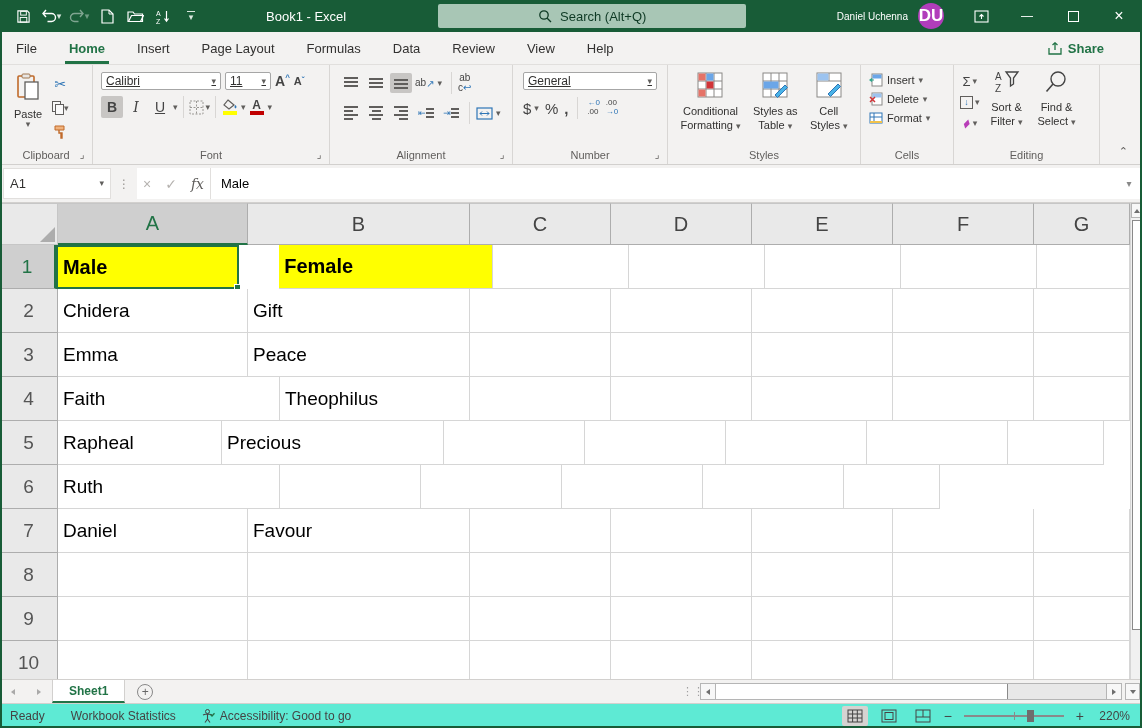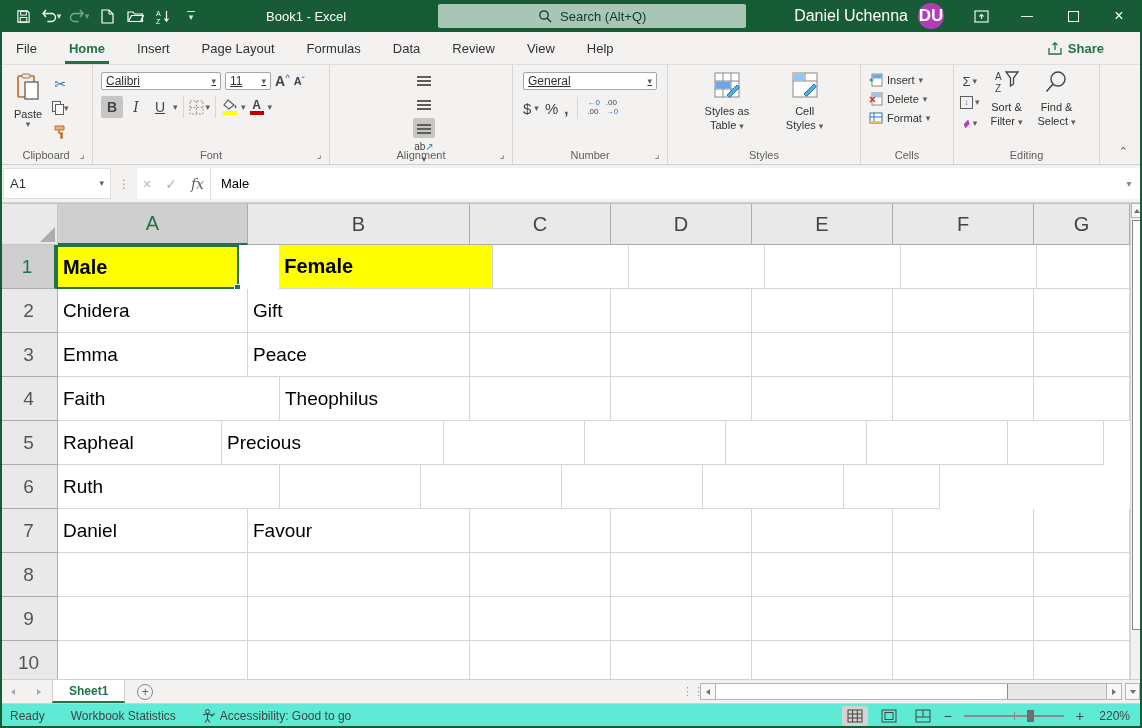--- a/index.html
+++ b/index.html
@@ -17,21 +17,21 @@
   .qat { display:flex; align-items:center; gap:2px; padding-left:10px; }
   .qbtn { height:26px; min-width:26px; display:flex; align-items:center; justify-content:center; color:#fff; }
   .qbtn svg { display:block; }
   .qbtn.dim { opacity:.45; }
   .chev { font-size:9px; color:#d9e8df; line-height:1; }
   .qat-custom { display:flex; flex-direction:column; align-items:center; }
   .qat-custom .bar { width:8px; height:1px; background:#d9e8df; margin-bottom:1px; }
   .title-text { flex:0 0 auto; margin-left:62px; font-size:13px; color:#fff; white-space:nowrap; }
   .searchbox { margin-left:92px; width:308px; height:24px; background:#a8c6b5; border-radius:2px; display:flex; align-items:center; justify-content:center; gap:8px; color:#0e3a24; font-size:13px; }
   .tb-right { margin-left:auto; display:flex; align-items:center; height:100%; }
-  .user-name { font-size:16px; margin-right:10px;text-align:right; }
+  .user-name { font-size:10px; margin-right:10px;text-align:right; }
   .avatar { width:26px; height:26px; border-radius:50%; background:#b13dbb; color:#fff; font-size:17px; font-weight:bold; display:flex; align-items:center; justify-content:center; margin-right:14px; }
   .winbtn { width:46px; height:32px; display:flex; align-items:center; justify-content:center; color:#fff; }
   .winbtn .maxbox { width:11px; height:11px; border:1px solid #fff; }
   .winbtn.close { font-size:16px; }
 
   
   .menubar { height:33px; background:#f3f2f1; display:flex; align-items:stretch; border-bottom:1px solid #e1dfdd; position:relative; }
   .mtab { padding:0 16px; display:flex; align-items:center; font-size:13px; color:#323130; position:relative; }
   .mtab.active { color:#217346; font-weight:bold; }
   .mtab.active::after { content:""; position:absolute; left:12px; right:12px; bottom:0; height:3px; background:#217346; }
@@ -65,21 +65,21 @@
   .fsz { display:inline-flex; align-items:flex-start; font-size:14px; font-weight:bold; color:#444; }
   .fsz sup { font-size:8px; color:#2e75b6; }
   .bbtn { width:22px; height:22px; font-size:14px; }
   .ubar { text-decoration:underline; }
   .colorbtn { display:flex; flex-direction:column; align-items:center; width:18px; }
   .colorbtn .bar { width:14px; height:4px; margin-top:1px; }
   .vsep-sm { width:1px; height:22px; background:#d8d6d4; margin:0 3px; }
 
   
   .g-align { width:183px; }
-  .arow { display:flex; gap:3px; padding:2px 4px 0 10px; align-items:center;flex-direction:column; }
+  .arow { display:flex; gap:3px; padding:2px 4px 0 10px; align-items:center; }
   .lines { display:inline-block; width:14px; }
   .lines i { display:block; height:2px; background:#605e5c; margin:2px 0; }
   .lines.l-left i:nth-child(2), .lines.l-left i:nth-child(4) { width:9px; }
   .lines.l-ctr i:nth-child(2), .lines.l-ctr i:nth-child(4) { width:9px; margin-left:2.5px; }
   .lines.l-right i:nth-child(2), .lines.l-right i:nth-child(4) { width:9px; margin-left:5px; }
   .abtn { width:22px; height:20px; }
   .tinytxt { font-size:10px; color:#444; line-height:1; }
 
   
   .g-num { width:155px; }
@@ -463,20 +463,34 @@
     <span class="dlg"></span>
   </div>
 
   <div class="rgroup g-styles">
     <div class="body">
       <span class="bigbtn">
         <span class="ic">
           <svg width="26" height="26" viewBox="0 0 26 26">
               <rect x="1" y="1" width="24" height="24" fill="#fff" stroke="#8a8886"></rect>
               <path d="M9 1 v24 M17 1 v24 M1 9 h24 M1 17 h24" stroke="#8a8886"></path>
+              <rect x="1.5" y="1.5" width="7" height="7" fill="#e57368"></rect>
+              <rect x="9.5" y="9.5" width="7" height="7" fill="#d13438"></rect>
+              <rect x="9.5" y="1.5" width="7" height="7" fill="#6ba6e8"></rect>
+              <rect x="1.5" y="17.5" width="7" height="7" fill="#e57368"></rect>
+            </svg>
+        </span>
+        <span>Conditional</span>
+        <span><span>Formatting</span> <span class="chev" style="color:#605e5c">▾</span></span>
+      </span>
+      <span class="bigbtn">
+        <span class="ic">
+          <svg width="26" height="26" viewBox="0 0 26 26">
+              <rect x="1" y="1" width="24" height="24" fill="#fff" stroke="#8a8886"></rect>
+              <path d="M9 1 v24 M17 1 v24 M1 9 h24 M1 17 h24" stroke="#8a8886"></path>
               <rect x="1.5" y="9.5" width="15" height="7" fill="#6ba6e8"></rect>
               <path d="M13 23 L23 13 l2.5 2.5 L15.5 25.5 z" fill="#49b3e8" stroke="#2e75b6"></path>
             </svg>
         </span>
         <span>Styles as</span>
         <span><span>Table</span> <span class="chev" style="color:#605e5c">▾</span></span>
       </span>
       <span class="bigbtn">
         <span class="ic">
           <svg width="26" height="26" viewBox="0 0 26 26">

